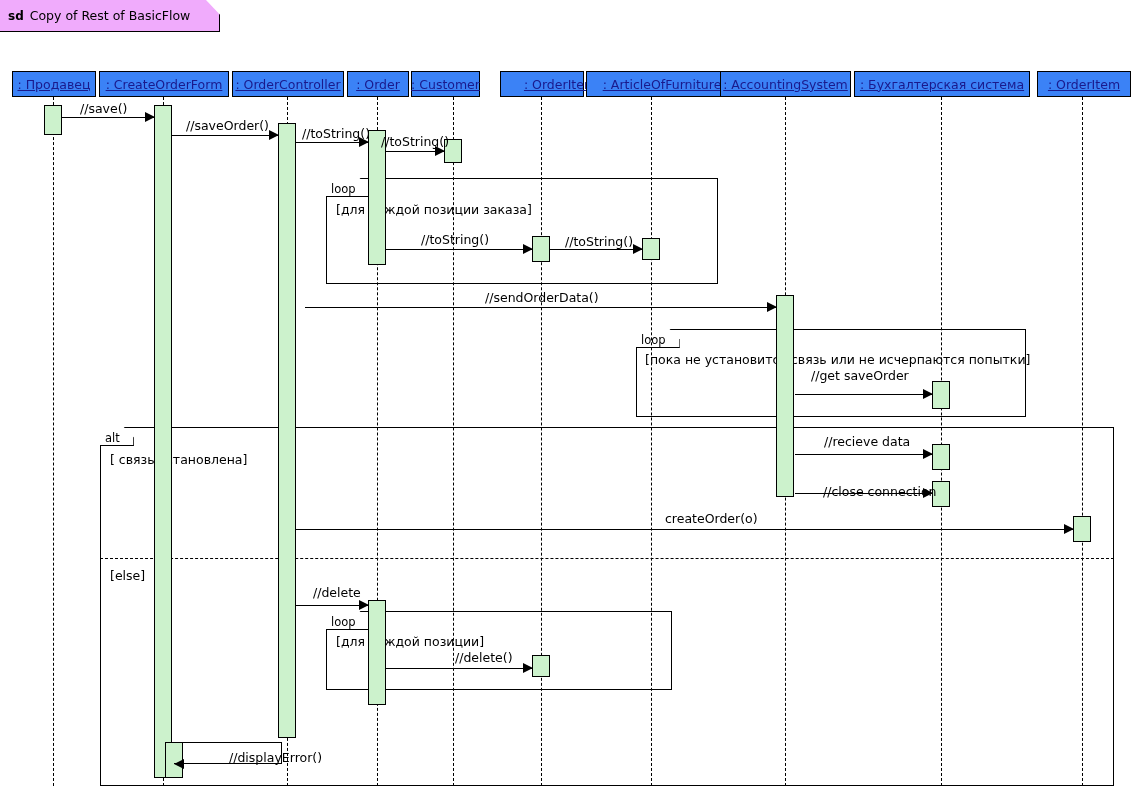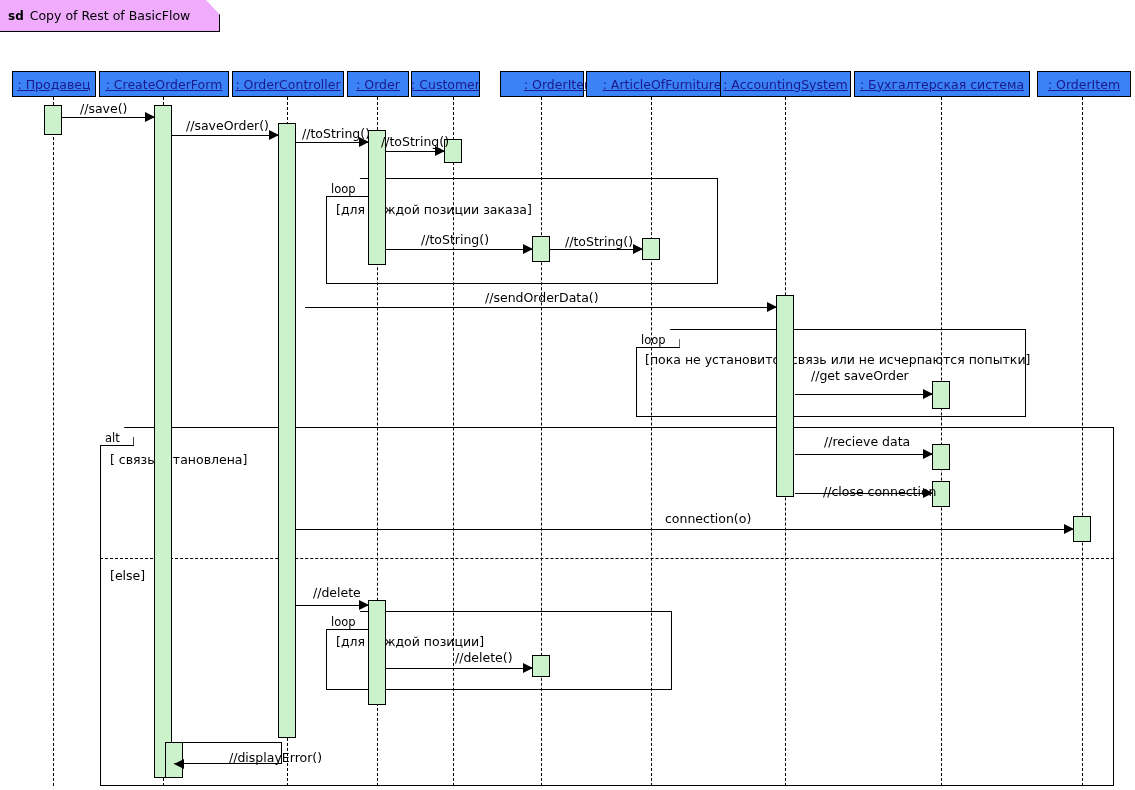--- a/index.html
+++ b/index.html
@@ -255,21 +255,21 @@
       <div class="arrowhead r" style="left: 923px; top: 389px;"></div>
       <div class="msglabel" style="left: 811px; top: 368px;">//get saveOrder</div>
       <div class="msg" style="left: 795px; top: 454px; width: 138px;"></div>
       <div class="arrowhead r" style="left: 923px; top: 449px;"></div>
       <div class="msglabel" style="left: 824px; top: 434px; text-align: center;">//recieve data</div>
       <div class="msg" style="left: 795px; top: 493px; width: 138px;"></div>
       <div class="arrowhead r" style="left: 923px; top: 488px;"></div>
       <div class="msglabel" style="left: 811px; top: 484px; margin-left: 12px;">//close connection</div>
       <div class="msg" style="left: 296px; top: 529px; width: 778px;"></div>
       <div class="arrowhead r" style="left: 1064px; top: 524px;"></div>
-      <div class="msglabel" style="left: 665px; top: 511px;">connection(o)</div>
+      <div class="msglabel" style="left: 665px; top: 511px;">createOrder(o)</div>
       <div class="msg" style="left: 296px; top: 605px; width: 73px;"></div>
       <div class="arrowhead r" style="left: 359px; top: 600px;"></div>
       <div class="msglabel" style="left: 313px; top: 585px;">//delete</div>
       <div class="msg" style="left: 386px; top: 668px; width: 147px;"></div>
       <div class="arrowhead r" style="left: 523px; top: 663px;"></div>
       <div class="msglabel" style="left: 455px; top: 650px;">//delete()</div>
       <div class="selfmsg" style="left: 174px; top: 742px; width: 108px; height: 22px;"></div>
       <div class="arrowhead l" style="left: 174px; top: 759px;"></div>
       <div class="msglabel" style="left: 229px; top: 750px;">//displayError()</div>
     </div>

